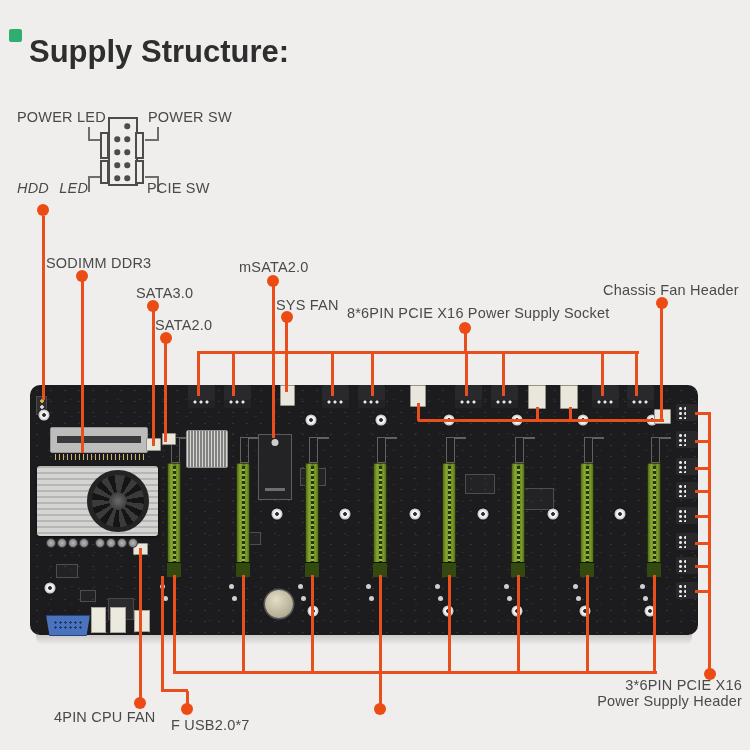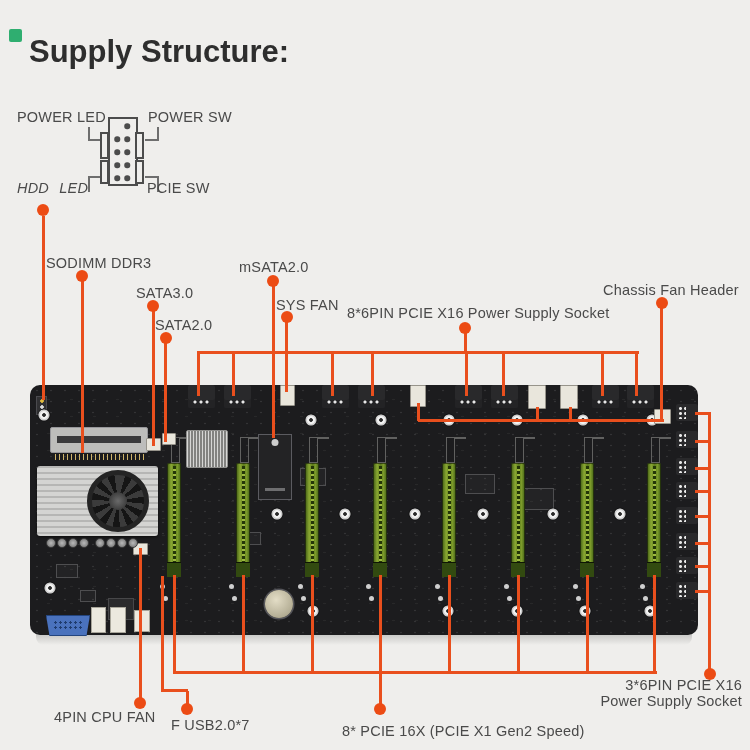--- a/index.html
+++ b/index.html
@@ -109,24 +109,23 @@
   <div class="lbl" style="left:147px;top:180px;">PCIE SW</div>
 
   <div class="lbl" style="left:46px;top:255px;">SODIMM DDR3</div>
   <div class="lbl" style="left:136px;top:285px;">SATA3.0</div>
   <div class="lbl" style="left:155px;top:317px;">SATA2.0</div>
   <div class="lbl" style="left:239px;top:259px;">mSATA2.0</div>
   <div class="lbl" style="left:276px;top:297px;">SYS FAN</div>
   <div class="lbl" style="left:347px;top:305px;">8*6PIN PCIE X16 Power Supply Socket</div>
   <div class="lbl" style="left:603px;top:282px;">Chassis Fan Header</div>
   <div class="lbl lbl-right" style="left:556px;top:677px;">3*6PIN PCIE X16</div>
-  <div class="lbl lbl-right" style="left:556px;top:693px;">Power Supply Socket</div>
+  <div class="lbl lbl-right" style="left:556px;top:693px;">Power Supply Header</div>
   <div class="lbl" style="left:54px;top:709px;">4PIN CPU FAN</div>
   <div class="lbl" style="left:171px;top:717px;">F USB2.0*7</div>
-  <div class="lbl" style="left:342px;top:723px;">8* PCIE 16X (PCIE X1 Gen2 Speed)</div>
 
   <div class="board"></div>
   <div class="board-shadow"></div>
 
   <div class="fpheader"></div>
   <div class="sodimm"></div>
   <div class="heatsink"></div>
   <div class="fan"></div>
   <div class="chipsink"></div>
   <div class="msata"></div>

